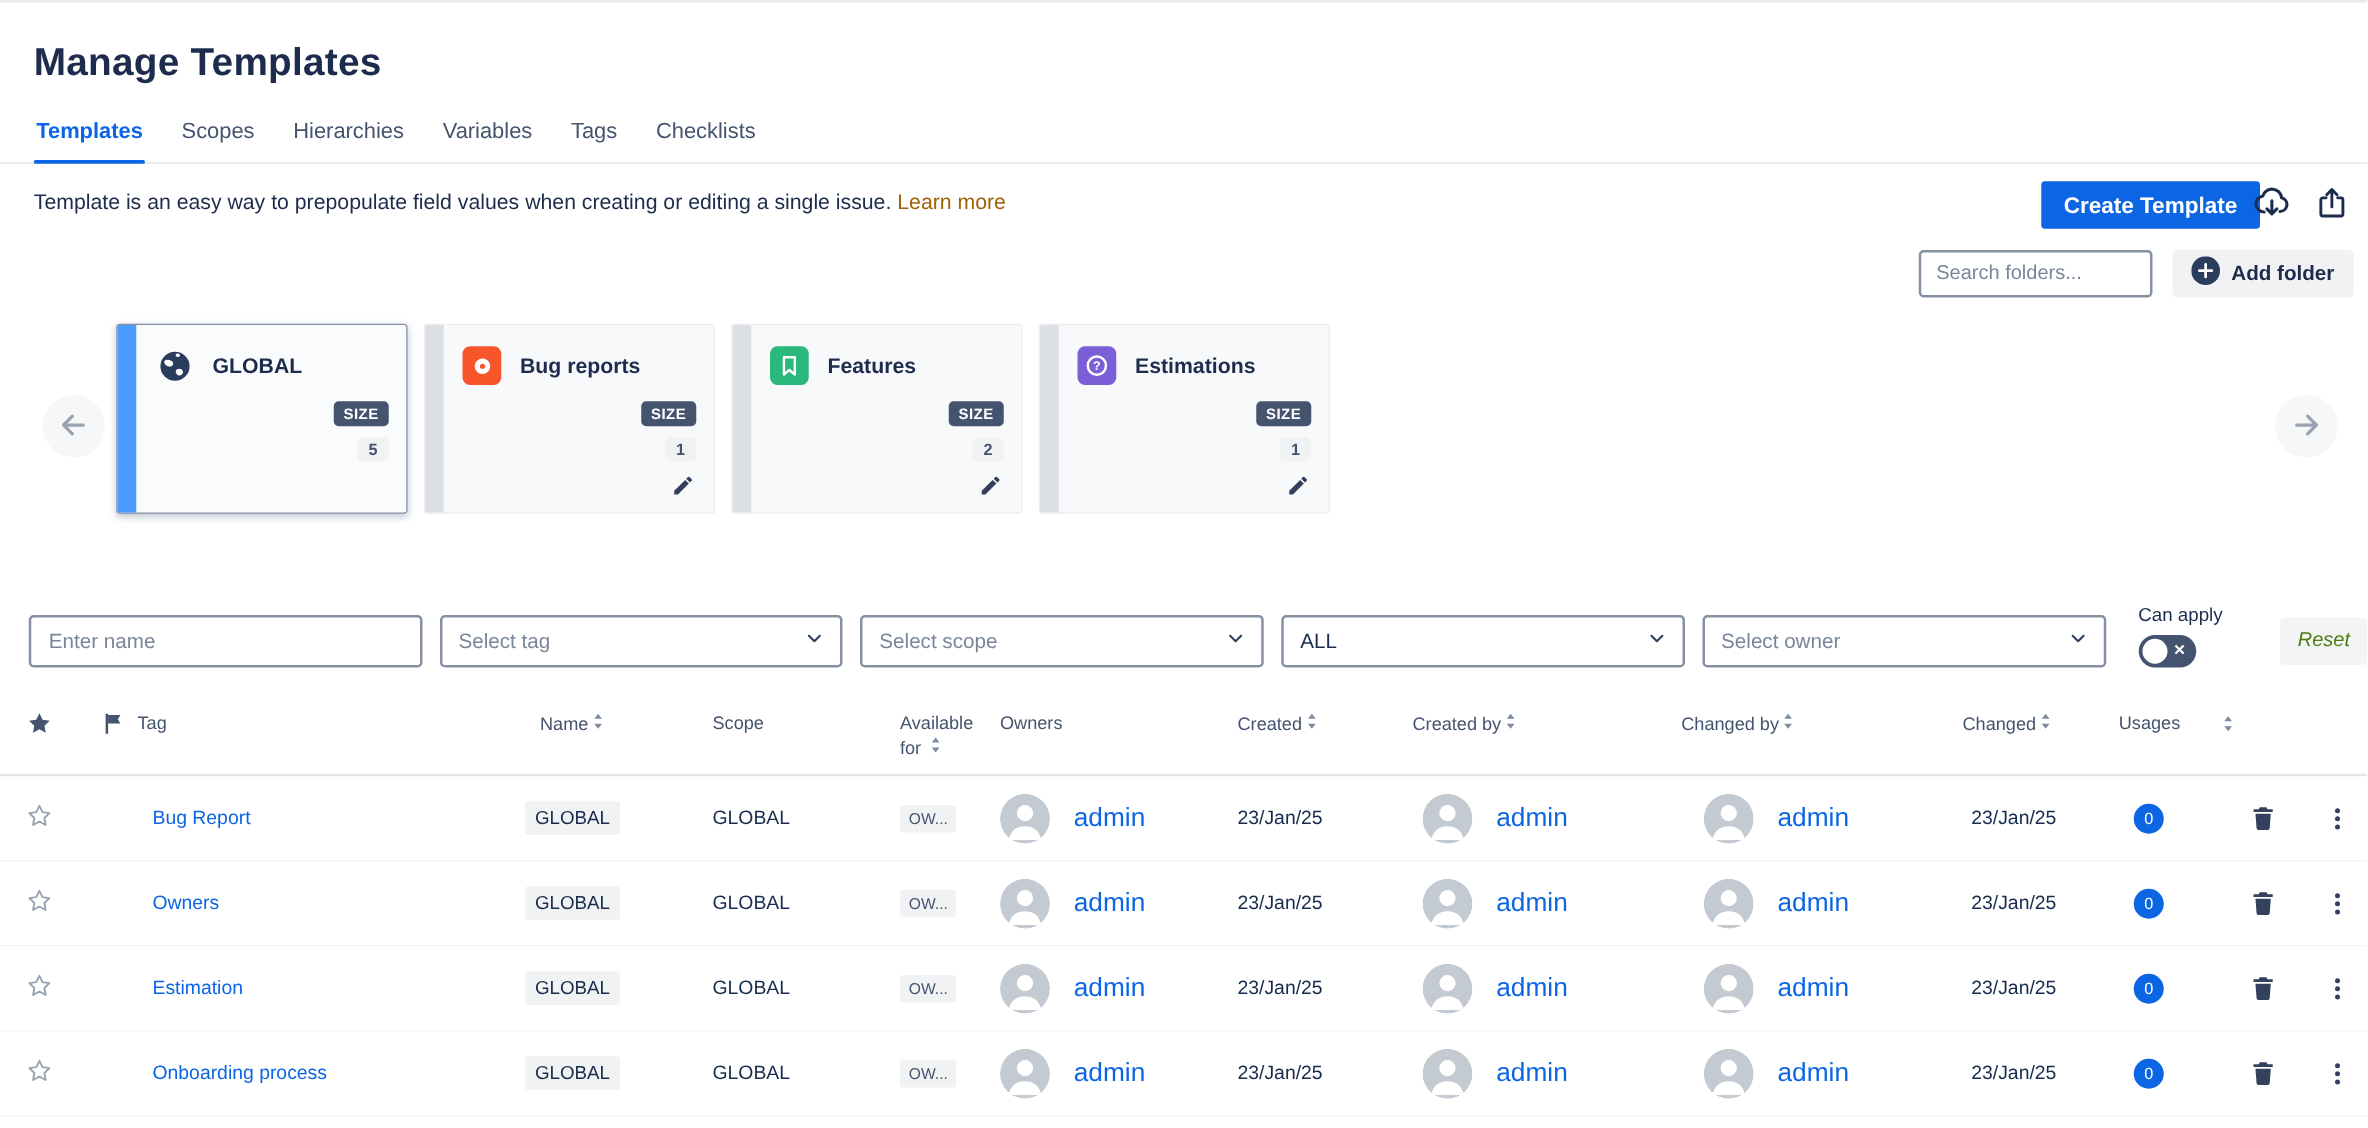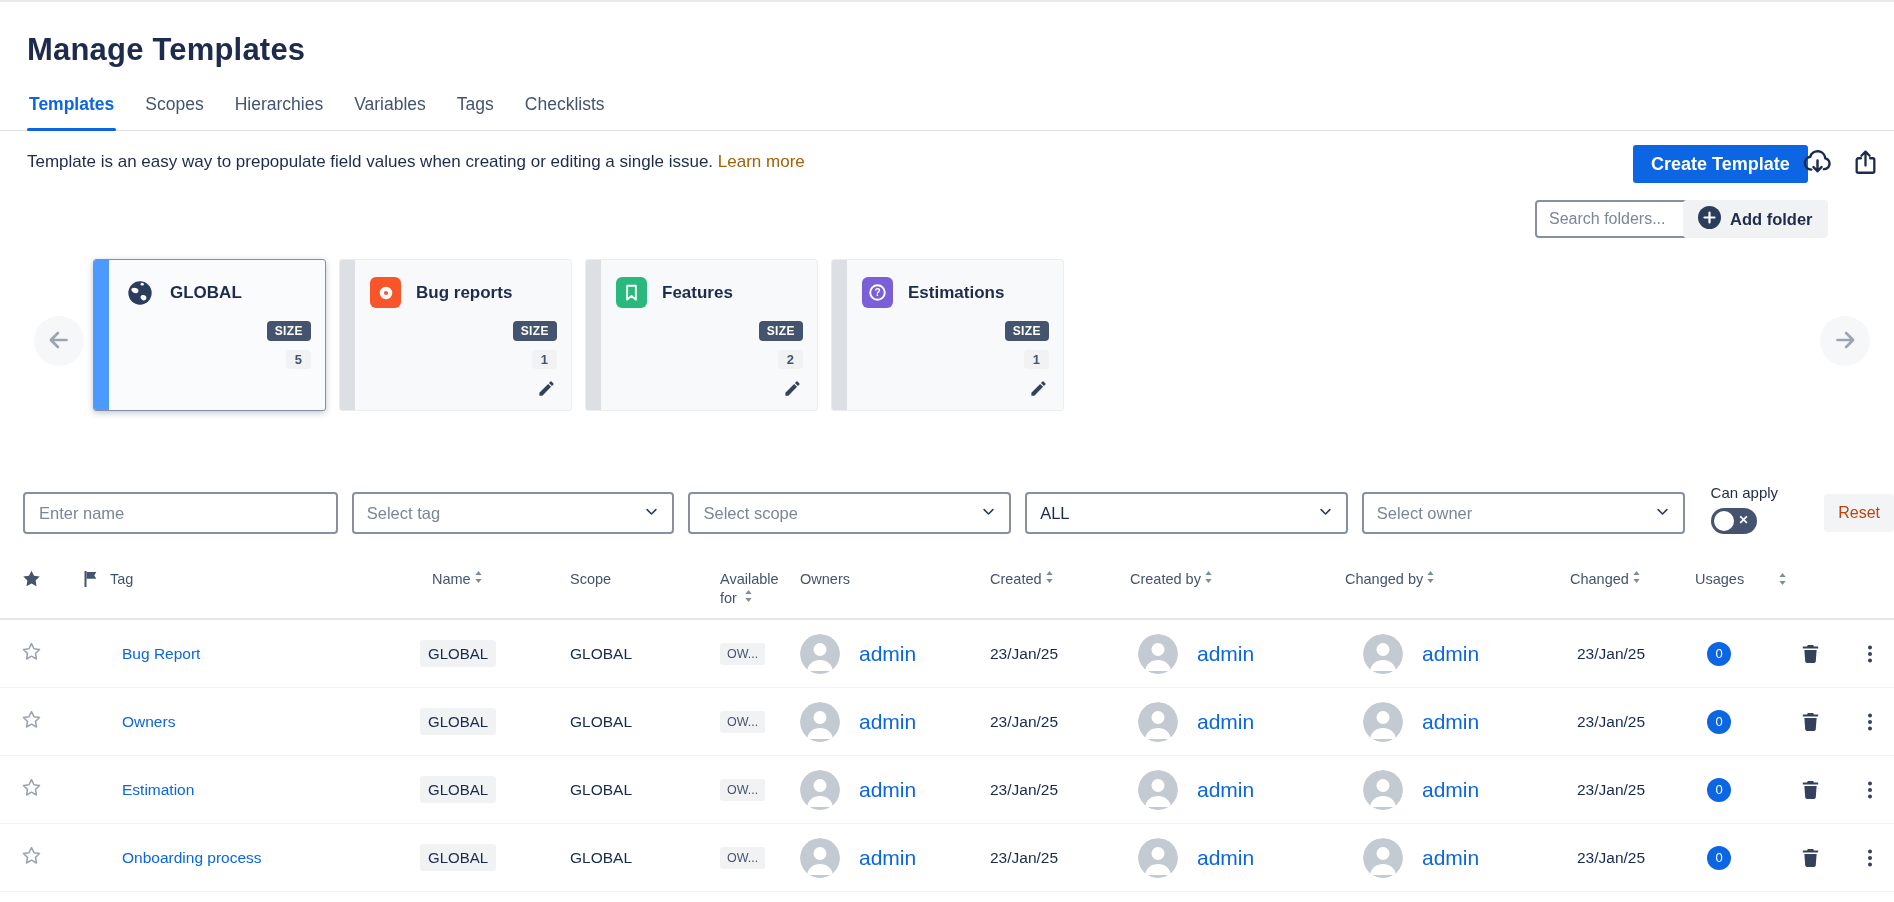--- a/index.html
+++ b/index.html
@@ -17,21 +17,21 @@
   
   .top-area { position:relative; height:107px; }
   .desc { position:absolute; left:27px; top:21px; font-size:17px; color:#1D2B4C; }
   .desc a { color:#a16207; text-decoration:none; }
   .btn-primary { position:absolute; left:1633px; top:14px; height:38px; padding:0 18px; background:#0C66E4; border:none; border-radius:3px; color:#fff; font-family:inherit; font-size:18px; font-weight:700; cursor:pointer; }
   .icon-btn { position:absolute; top:16px; width:34px; height:34px; background:none; border:none; cursor:pointer; display:flex; align-items:center; justify-content:center; }
   .icon-btn.cloud { left:1800px; }
   .icon-btn.export { left:1848px; }
   .search-folders { position:absolute; left:1535px; top:69px; width:187px; height:38px; border:2px solid #8590A2; border-radius:4px; padding:0 12px; font-family:inherit; font-size:16px; color:#172B4D; }
   .search-folders::placeholder { color:#7A869A; }
-  .btn-addfolder { position:absolute; left:1683px; top:69px; height:38px; display:flex; align-items:center; gap:9px; background:#F1F2F4; border:none; border-radius:4px; padding:0 15px; font-family:inherit; font-size:16.5px; font-weight:700; color:#1D2B4C; cursor:pointer; }
+  .btn-addfolder { position:absolute; left:1738px; top:69px; height:38px; display:flex; align-items:center; gap:9px; background:#F1F2F4; border:none; border-radius:4px; padding:0 15px; font-family:inherit; font-size:16.5px; font-weight:700; color:#1D2B4C; cursor:pointer; }
 
   
   .carousel { position:relative; height:198px; }
   .nav-arrow { position:absolute; top:78px; width:50px; height:50px; border-radius:50%; border:none; background:#F6F7F8; cursor:pointer; display:flex; align-items:center; justify-content:center; }
   .nav-arrow.left { left:34px; }
   .nav-arrow.right { left:1820px; }
   .cards { position:absolute; left:93px; top:21px; display:flex; gap:13px; }
   .card { width:233px; height:152px; background:#F8F9FA; border:1px solid #ECEDF0; border-radius:3px; display:flex; position:relative; cursor:pointer; }
   .card.selected { background:#FAFBFC; border-color:#8590A2; box-shadow:0 2px 6px rgba(9,30,66,.25); }
   .stripe { width:15px; flex:none; background:#DCDFE4; border-radius:2px 0 0 2px; }
@@ -50,21 +50,21 @@
   .f-input { width:316px; height:42px; border:2px solid #8590A2; border-radius:4px; padding:0 14px; font-family:inherit; font-size:16.5px; color:#172B4D; }
   .f-input::placeholder { color:#7A869A; }
   .f-select { width:324px; height:42px; border:2px solid #8590A2; border-radius:4px; padding:0 13px; display:flex; align-items:center; justify-content:space-between; cursor:pointer; background:#fff; }
   .f-select .ph { font-size:16.5px; color:#7A869A; }
   .f-select .val { font-size:16.5px; color:#172B4D; }
   .canapply { display:flex; flex-direction:column; gap:7px; margin-left:12px; width:82px; }
   .canapply-label { font-size:15px; color:#1D2B4C; }
   .toggle { width:46px; height:26px; border-radius:14px; background:#44546F; position:relative; border:none; cursor:pointer; }
   .knob { position:absolute; left:3px; top:3px; width:20px; height:20px; border-radius:50%; background:#fff; }
   .toggle-x { position:absolute; right:8px; top:5px; color:#fff; font-size:12px; font-weight:700; }
-  .btn-reset { margin-left:18px; height:38px; margin-bottom:2px; padding:0 14px; background:#F3F4F6; border:none; border-radius:4px; font-family:inherit; font-size:16px; font-weight:400; color:#c2410c; cursor:pointer; }
+  .btn-reset { margin-left:18px; height:38px; margin-bottom:2px; padding:0 14px; background:#F3F4F6; border:none; border-radius:4px; font-family:inherit; font-size:16px; font-weight:400; color:#4d7c0f; cursor:pointer;font-style:italic; }
 
   
   .table { margin-top:28px; --cols:60px 50px 310px 150px 150px 70px 200px 140px 215px 225px 125px 80px 70px 1fr; }
   .thead { display:grid; grid-template-columns:var(--cols); color:#44546E; font-size:14.5px; padding-bottom:10px; border-bottom:2px solid #E4E6EA; min-height:52px; }
   .th { padding-top:8px; line-height:19px; }
   .th .sort { margin-left:3px; }
   .th-star { padding:6px 0 0 21px; }
   .th-flag { padding:8px 0 0 22px; }
   .pl12 { padding-left:12px; }
   .pl10 { padding-left:10px; }

